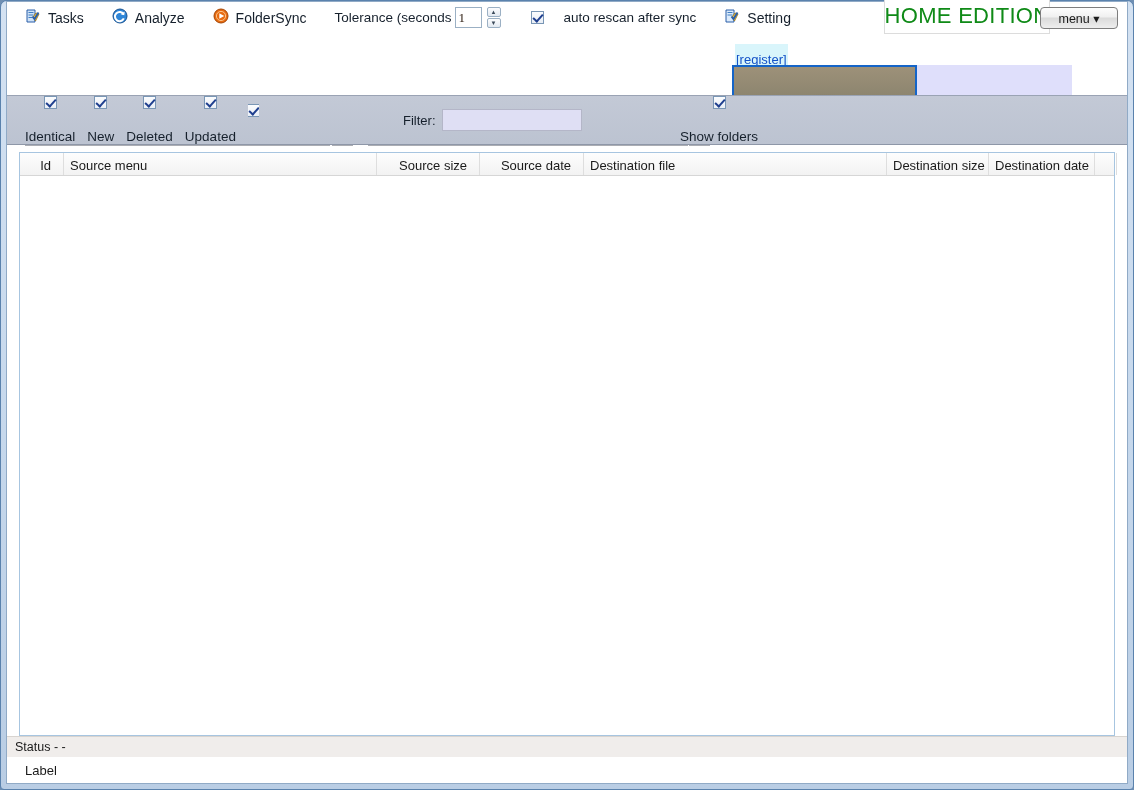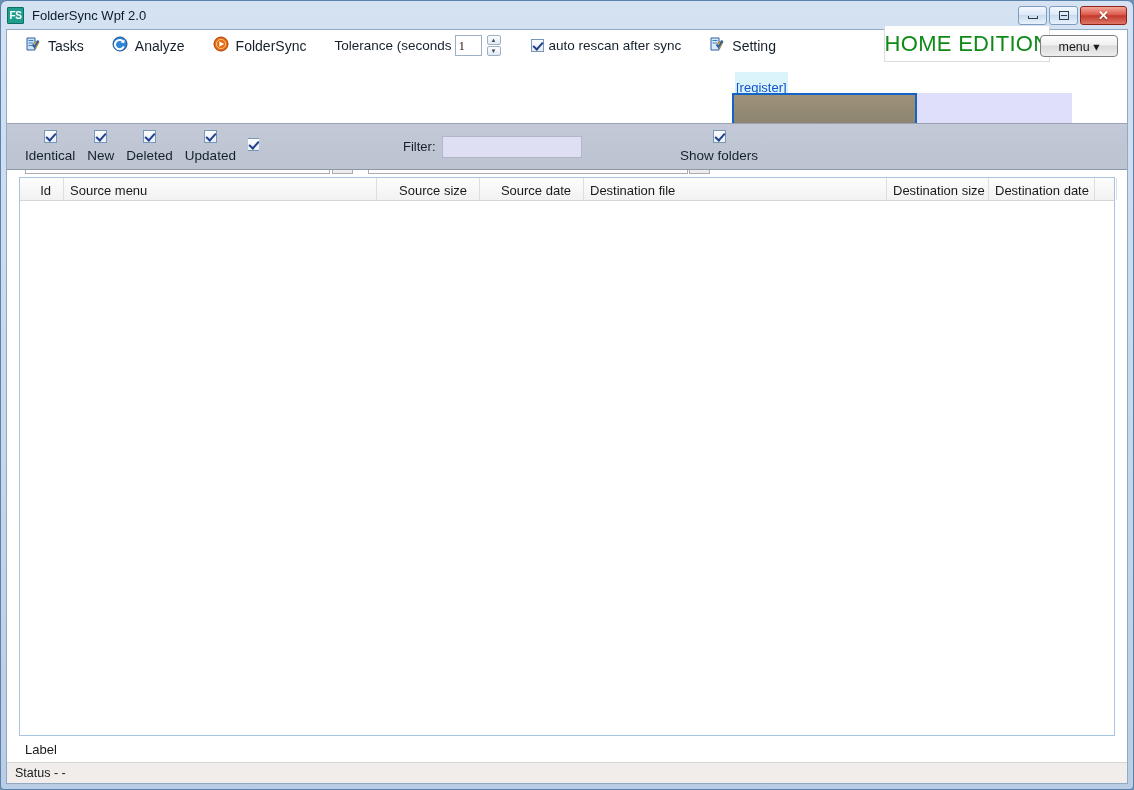--- a/index.html
+++ b/index.html
@@ -149,21 +149,21 @@
   }
   .cb.on:after {
     content: "";
     position: absolute;
     left: 3px; top: 0px;
     width: 4px; height: 8px;
     border: solid #1f3f8f;
     border-width: 0 2px 2px 0;
     transform: rotate(42deg);
   }
-  .cbwrap { display: flex; align-items: center; gap: 5px; cursor: default; }
+  .cbwrap { display: flex; align-items: center; gap: 20px; cursor: default; }
   .cbwrap span { font-size: 13.5px; color: #16202c; white-space: nowrap; }
 
   #homeedition {
     position: absolute;
     left: 877px; top: -4px;
     width: 166px; height: 36px;
     background: #ffffff;
     border: 1px solid #dcdcdc;
     border-top: none;
     color: #0f8a17;
@@ -321,35 +321,20 @@
     padding-left: 8px;
     font-size: 12.5px;
     color: #1a1a1a;
   }
 </style>
 </head>
 <body>
 
 <div id="window">
 
-  <div id="titlebar">
-    <div id="app-icon">FS</div>
-    <div id="title-text">FolderSync Wpf 2.0</div>
-    <div class="wbtns">
-      <div class="wbtn">
-        <span class="g g-min"></span>
-      </div>
-      <div class="wbtn">
-        <span class="g g-max"></span>
-      </div>
-      <div class="wbtn close">
-        <span class="x">✕</span>
-      </div>
-    </div>
-  </div>
 
   <div id="client">
 
     <div id="toppanel">
 
       <div id="toolrow">
 
         <div class="toolitem">
           <span class="ico">
             <svg width="16" height="16" viewBox="0 0 16 16">
@@ -482,17 +467,17 @@
           <div class="th right" style="width: 103px; flex: 0 0 103px;">Source size</div>
           <div class="th right" style="width: 104px; flex: 0 0 104px;">Source date</div>
           <div class="th" style="width: 303px; flex: 0 0 303px;">Destination file</div>
           <div class="th" style="width: 102px; flex: 0 0 102px;">Destination size</div>
           <div class="th" style="width: 106px; flex: 0 0 106px;">Destination date</div>
           <div class="th" style="width: 22px; flex: 0 0 22px;"></div>
         </div>
       <div id="gridbody"></div>
     </div>
 
+    <div id="statusbar">Status  -  -</div>
     <div id="labelrow">Label</div>
-    <div id="statusbar">Status  -  -</div>
 
   </div>
 </div>
 
 </body></html>

